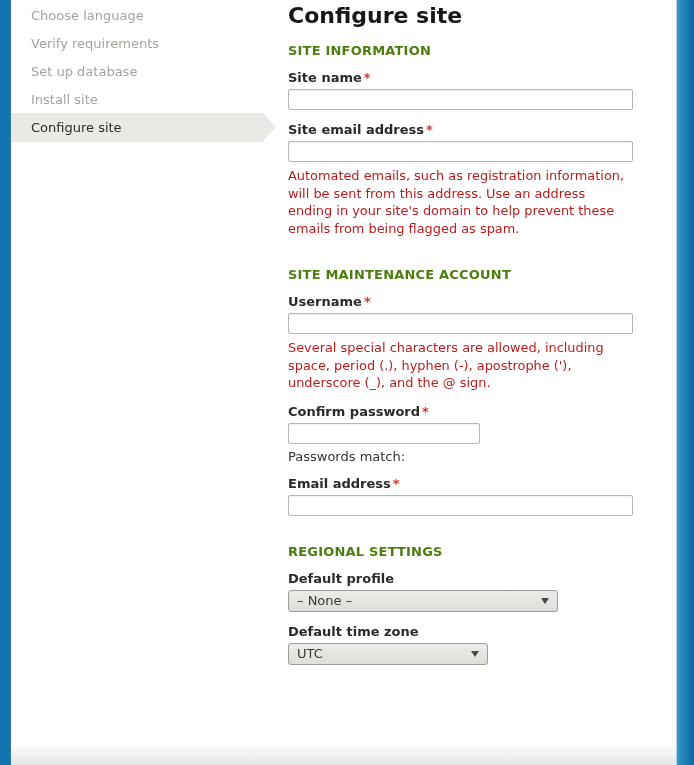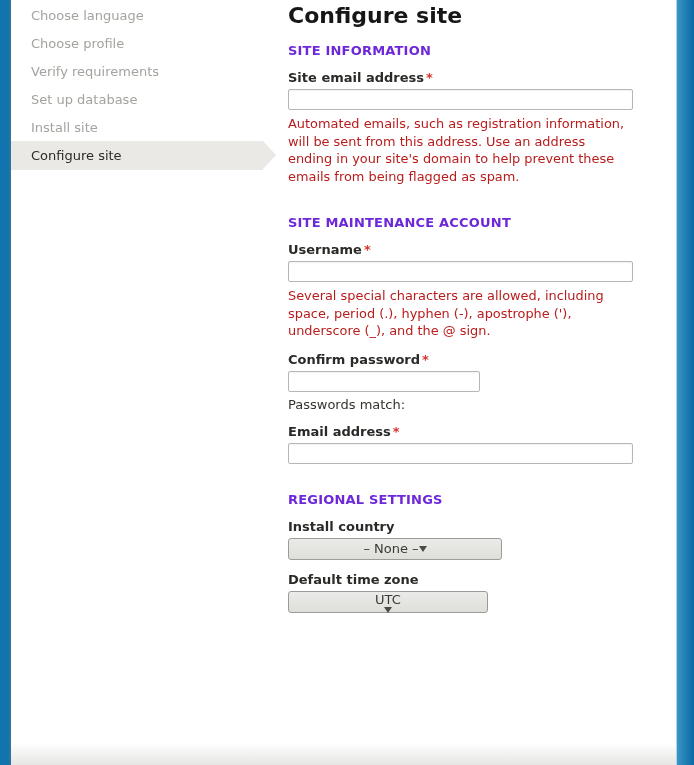--- a/index.html
+++ b/index.html
@@ -45,21 +45,21 @@
   }
 
   
   .main { position:absolute; left:288px; top:0; width:345px; }
   h1.page-title {
     margin:2px 0 0 0; font-size:22px; line-height:27px;
     font-weight:bold; color:#161616;
   }
   .section-heading {
     margin-top:14px; font-size:13px; font-weight:bold;
-    color:#6d28d9; letter-spacing:0.2px;
+    color:#4d7c0f; letter-spacing:0.2px;
   }
   .section-heading.mt-lg { margin-top:30px; }
   .section-heading.mt-md { margin-top:28px; }
   .field { margin-top:12px; }
   .field > label { display:block; font-weight:bold; margin-bottom:4px; color:#2a2a27; }
   .req { color:#d8342f; font-weight:bold; margin-left:2px; }
   input.text {
     display:block; width:100%; height:21px;
     border:1px solid #b6b6b2; border-radius:2px;
     padding:2px 6px; font:inherit; color:#2e2e2b; background:#fff;
@@ -74,41 +74,38 @@
   }
   .inline-note { margin-top:5px; color:#34342f; }
 
   .select {
     display:flex; align-items:center; justify-content:space-between;
     height:22px; padding:0 8px; margin-top:0;
     background:linear-gradient(#ebebe9,#dededa);
     border:1px solid #9c9c97; border-radius:3px;
     color:#3a3a36; cursor:default;
   }
-  .select.w-country { width:214px;justify-content:center; }
-  .select.w-tz { width:200px;flex-direction:column; }
+  .select.w-country { width:270px; }
+  .select.w-tz { width:200px; }
   .select .arrow {
     width:0; height:0;
     border-left:4.5px solid transparent;
     border-right:4.5px solid transparent;
     border-top:6px solid #4a4a46;
   }
 </style>
 </head>
 <body>
 
 <div class="edge-bar-left"></div>
 <div class="edge-bar-right"></div>
 
 <div class="sidebar">
   <div class="step">
       <span>Choose language</span>
-    </div>
-  <div class="step">
-      <span>Choose profile</span>
     </div>
   <div class="step">
       <span>Verify requirements</span>
     </div>
   <div class="step">
       <span>Set up database</span>
     </div>
   <div class="step">
       <span>Install site</span>
     </div>
@@ -116,20 +113,24 @@
       <span>Configure site</span>
     </div>
 </div>
 
 <div class="main">
 
   <h1 class="page-title">Configure site</h1>
 
   <div class="section-heading">SITE INFORMATION</div>
 
+  <div class="field">
+    <label><span>Site name</span><span class="req">*</span></label>
+    <input class="text" type="text" value="" style="">
+  </div>
 
   <div class="field">
     <label><span>Site email address</span><span class="req">*</span></label>
     <input class="text" type="text" value="" style="">
     <div class="desc">Automated emails, such as registration information, will be sent from this address. Use an address ending in your site's domain to help prevent these emails from being flagged as spam.</div>
   </div>
 
   <div class="section-heading mt-lg">SITE MAINTENANCE ACCOUNT</div>
 
   <div class="field">
@@ -146,21 +147,21 @@
   </div>
 
   <div class="field">
     <label><span>Email address</span><span class="req">*</span></label>
     <input class="text" type="text" value="" style="">
   </div>
 
   <div class="section-heading mt-md">REGIONAL SETTINGS</div>
 
   <div class="field">
-    <label><span>Install country</span></label>
+    <label><span>Default profile</span></label>
     <div class="select w-country">
       <span>– None –</span>
       <span class="arrow"></span>
     </div>
   </div>
 
   <div class="field">
     <label><span>Default time zone</span></label>
     <div class="select w-tz">
       <span>UTC</span>

